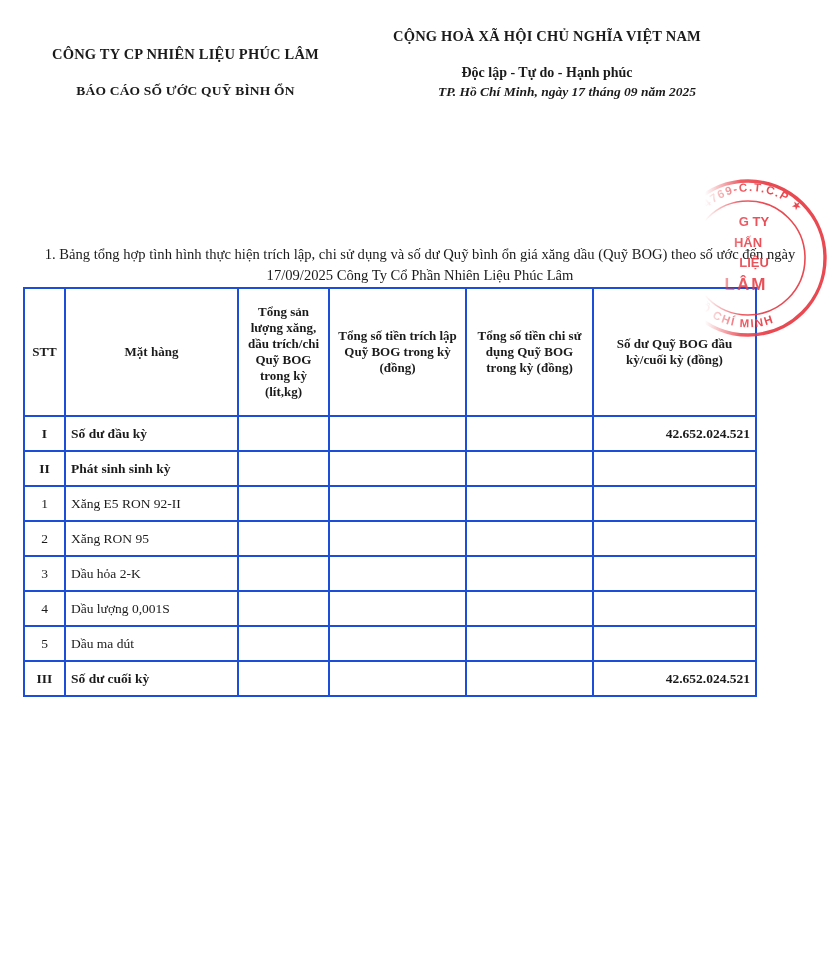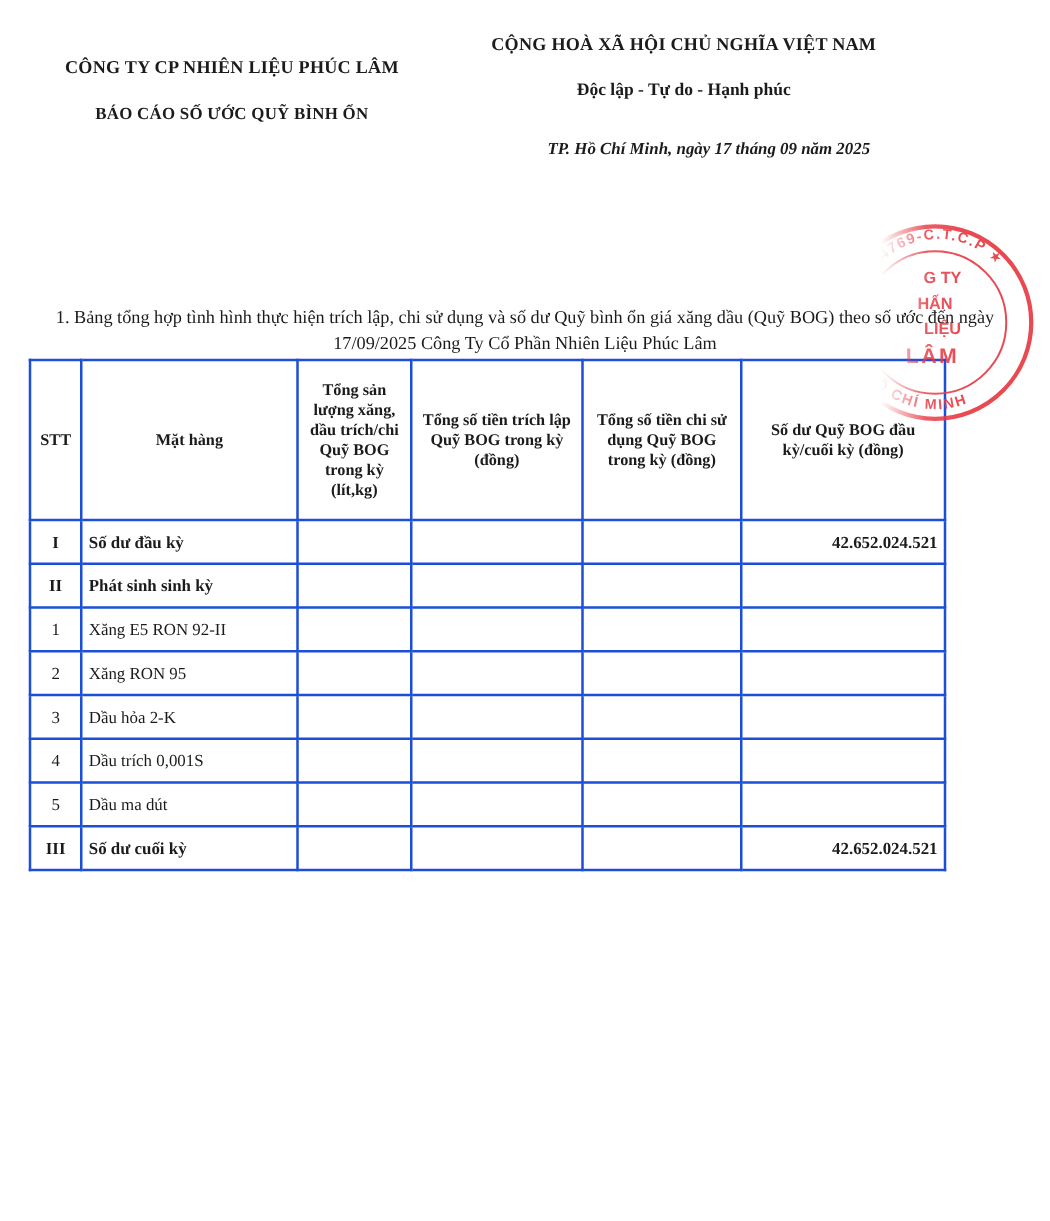--- a/index.html
+++ b/index.html
@@ -17,21 +17,21 @@
   .hdr-left{
     position:absolute;left:28px;top:46px;width:315px;text-align:center;
   }
   .hdr-left .l1{font-weight:bold;font-size:14.5px;letter-spacing:.2px;}
   .hdr-left .l2{font-weight:bold;font-size:13.5px;margin-top:20px;letter-spacing:.2px;}
   .hdr-right{
     position:absolute;left:382px;top:28px;width:330px;text-align:center;
   }
   .hdr-right .l1{font-weight:bold;font-size:14.5px;letter-spacing:.2px;}
   .hdr-right .l2{font-weight:bold;font-size:14px;margin-top:20px;}
-  .hdr-right .l3{font-weight:bold;font-style:italic;font-size:13.5px;margin-top:30px;margin-left:40px;white-space:nowrap;}
+  .hdr-right .l3{font-weight:bold;font-style:italic;font-size:13.5px;margin-top:3px;margin-left:40px;white-space:nowrap;}
 
   
   .doc-title{
     position:absolute;top:165px;left:0;width:100%;
     text-align:center;font-weight:bold;font-size:21px;letter-spacing:.5px;
   }
 
   
   .intro{
     position:absolute;top:244px;left:30px;width:780px;
@@ -141,21 +141,21 @@
         <tr>
           <td class="c-stt">3</td>
           <td class="c-item">Dầu hỏa 2-K</td>
           <td class="c-val"></td>
           <td class="c-val"></td>
           <td class="c-val"></td>
           <td class="c-num"></td>
         </tr>
         <tr>
           <td class="c-stt">4</td>
-          <td class="c-item">Dầu trích 0,001S</td>
+          <td class="c-item">Dầu lượng 0,001S</td>
           <td class="c-val"></td>
           <td class="c-val"></td>
           <td class="c-val"></td>
           <td class="c-num"></td>
         </tr>
         <tr>
           <td class="c-stt">5</td>
           <td class="c-item">Dầu ma dút</td>
           <td class="c-val"></td>
           <td class="c-val"></td>

